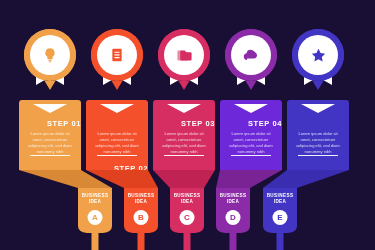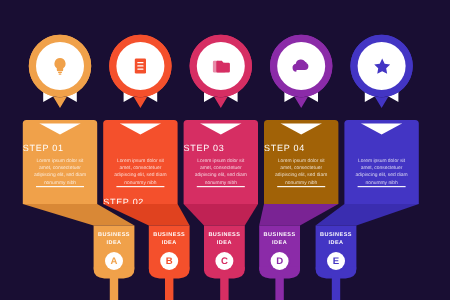--- a/index.html
+++ b/index.html
@@ -13,23 +13,23 @@
   .step-col{position:absolute;top:0;bottom:0;}
 
   
   .panel{
     position:absolute;
     border-radius:3px 3px 0 0;
     overflow:hidden;
   }
   .step-title{
     position:absolute;left:0;right:0;
-    text-align:left;
+    text-align:right;
     color:#ffffff;
-    font-weight:normal;
+    font-weight:bold;
     letter-spacing:.6px;
   }
   .step-desc{
     position:absolute;left:0;right:0;
     text-align:center;
     color:rgba(255,255,255,.78);
     line-height:1.45;
     padding:0 6px;
     box-sizing:border-box;
   }
@@ -181,21 +181,21 @@
             <path fill="#D62E63" opacity=".55" d="M2 6.5A1.5 1.5 0 0 1 3.5 5h5l2 2.4h5A1.5 1.5 0 0 1 17 8.9v8.6a1.5 1.5 0 0 1-1.5 1.5h-12A1.5 1.5 0 0 1 2 17.5z"></path>
             <path fill="#D62E63" d="M6 6.5A1.5 1.5 0 0 1 7.5 5h5l2 2.4h6A1.5 1.5 0 0 1 22 8.9v8.6a1.5 1.5 0 0 1-1.5 1.5h-13A1.5 1.5 0 0 1 6 17.5z"></path>
           </svg>
         </div>
       </div>
     </div>
     <div class="step-col">
       <div class="ribbon" style="left: 0px; top: 170px; width: 375px; height: 20px;"><svg width="375" height="20" viewBox="0 0 375 20">
           <path fill="#7A2394" d="M220 0 L282 0 L250 18 L216 18 Z"></path>
         </svg></div>
-      <div class="panel" style="left: 220px; top: 100px; width: 62px; height: 70px; background: #a16207;">
+      <div class="panel" style="left: 220px; top: 100px; width: 62px; height: 70px; background: #6d28d9;">
         <div style="position: absolute; left: 0px; top: 0px; width: 62px; height: 10px;"><svg width="62" height="10" viewBox="0 0 62 10">
             <path fill="#ffffff" d="M14 -12 H48 V0 L31 9 L14 0 Z"></path>
           </svg></div>
         <div class="step-title" style="top: 19px; font-size: 7.5px;">STEP 04</div>
         <div class="step-desc" style="top: 31px; font-size: 4.1px;">Lorem ipsum dolor sit amet, consectetuer adipiscing elit, sed diam nonummy nibh</div>
         <div class="rule" style="left: 11px; right: 11px; top: 55px;"></div>
       </div>
       <div class="badge-col" style="left: 216px; top: 188px; width: 34px; height: 40px; background: rgb(139, 43, 168); border-radius: 0px 0px 4px 4px;">
         <div class="biz-label" style="top: 5px; font-size: 4.6px;">
           <div>BUSINESS</div>

